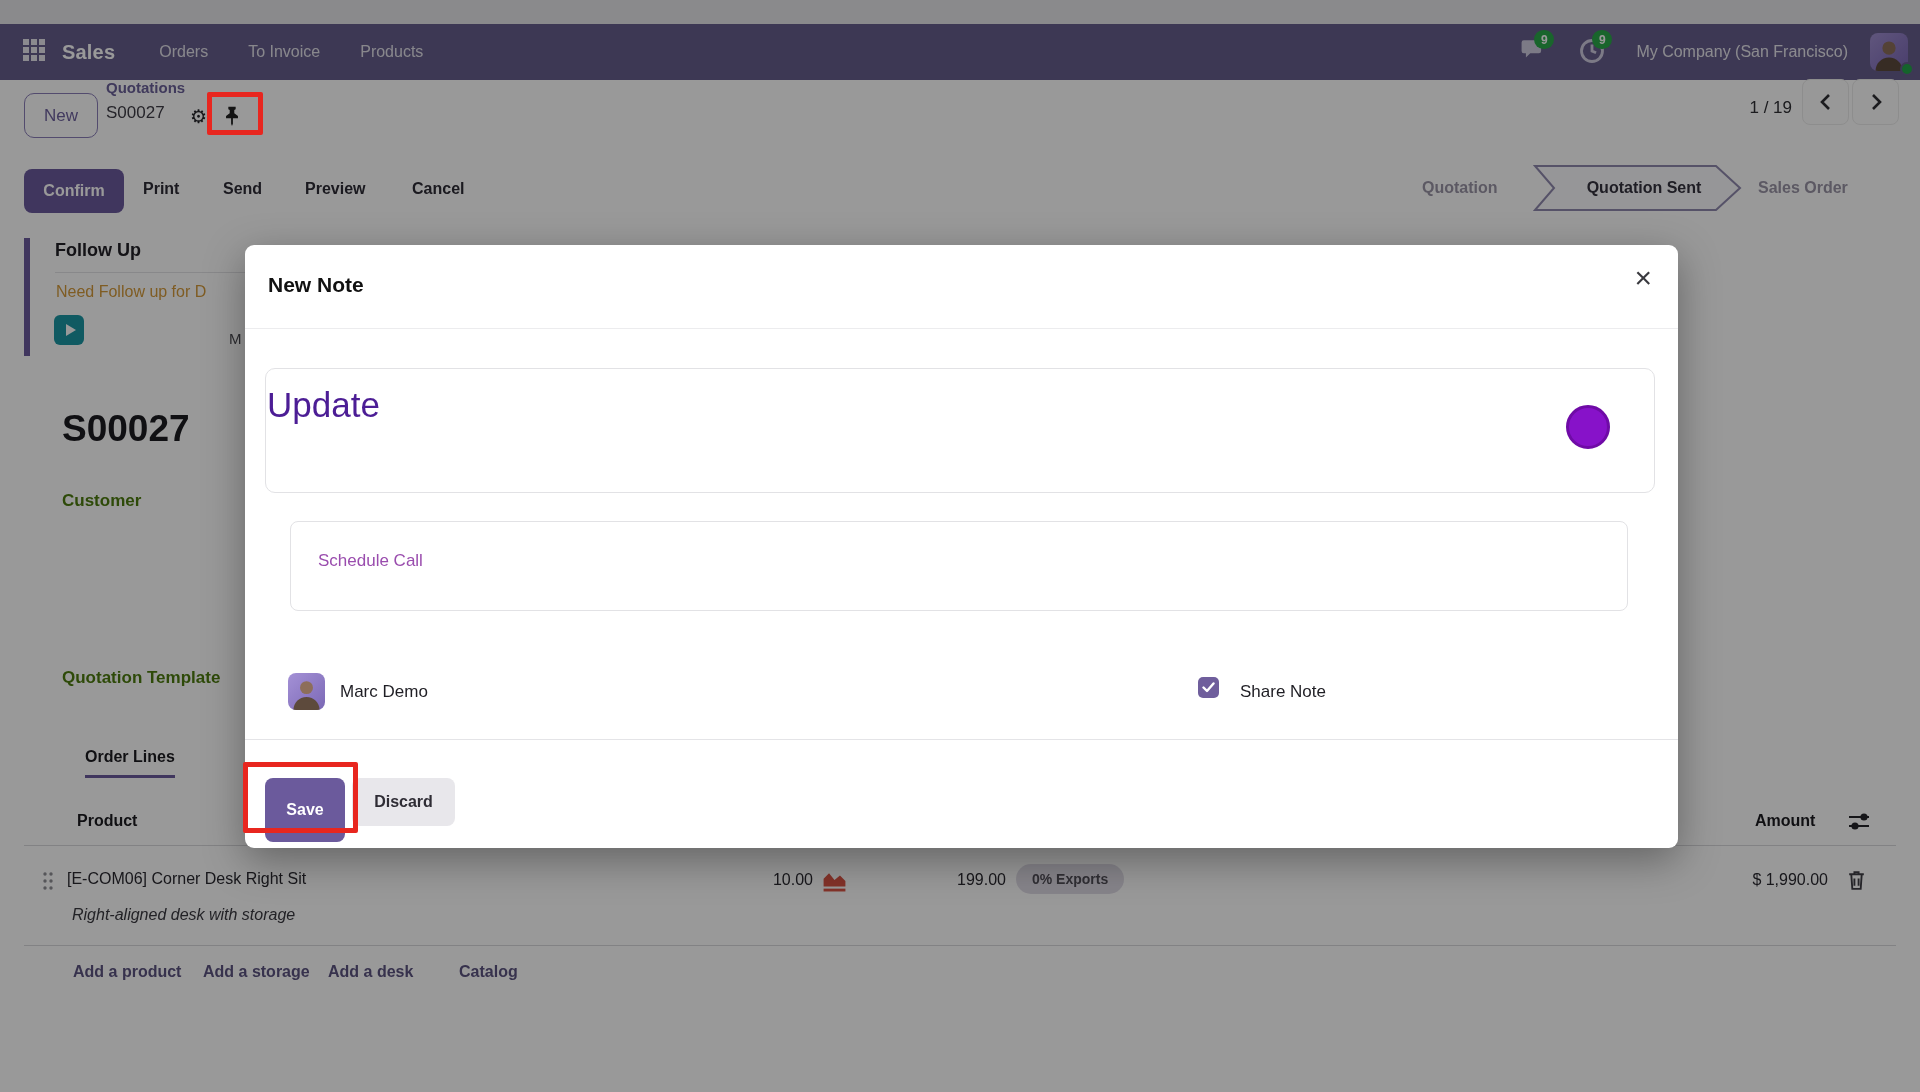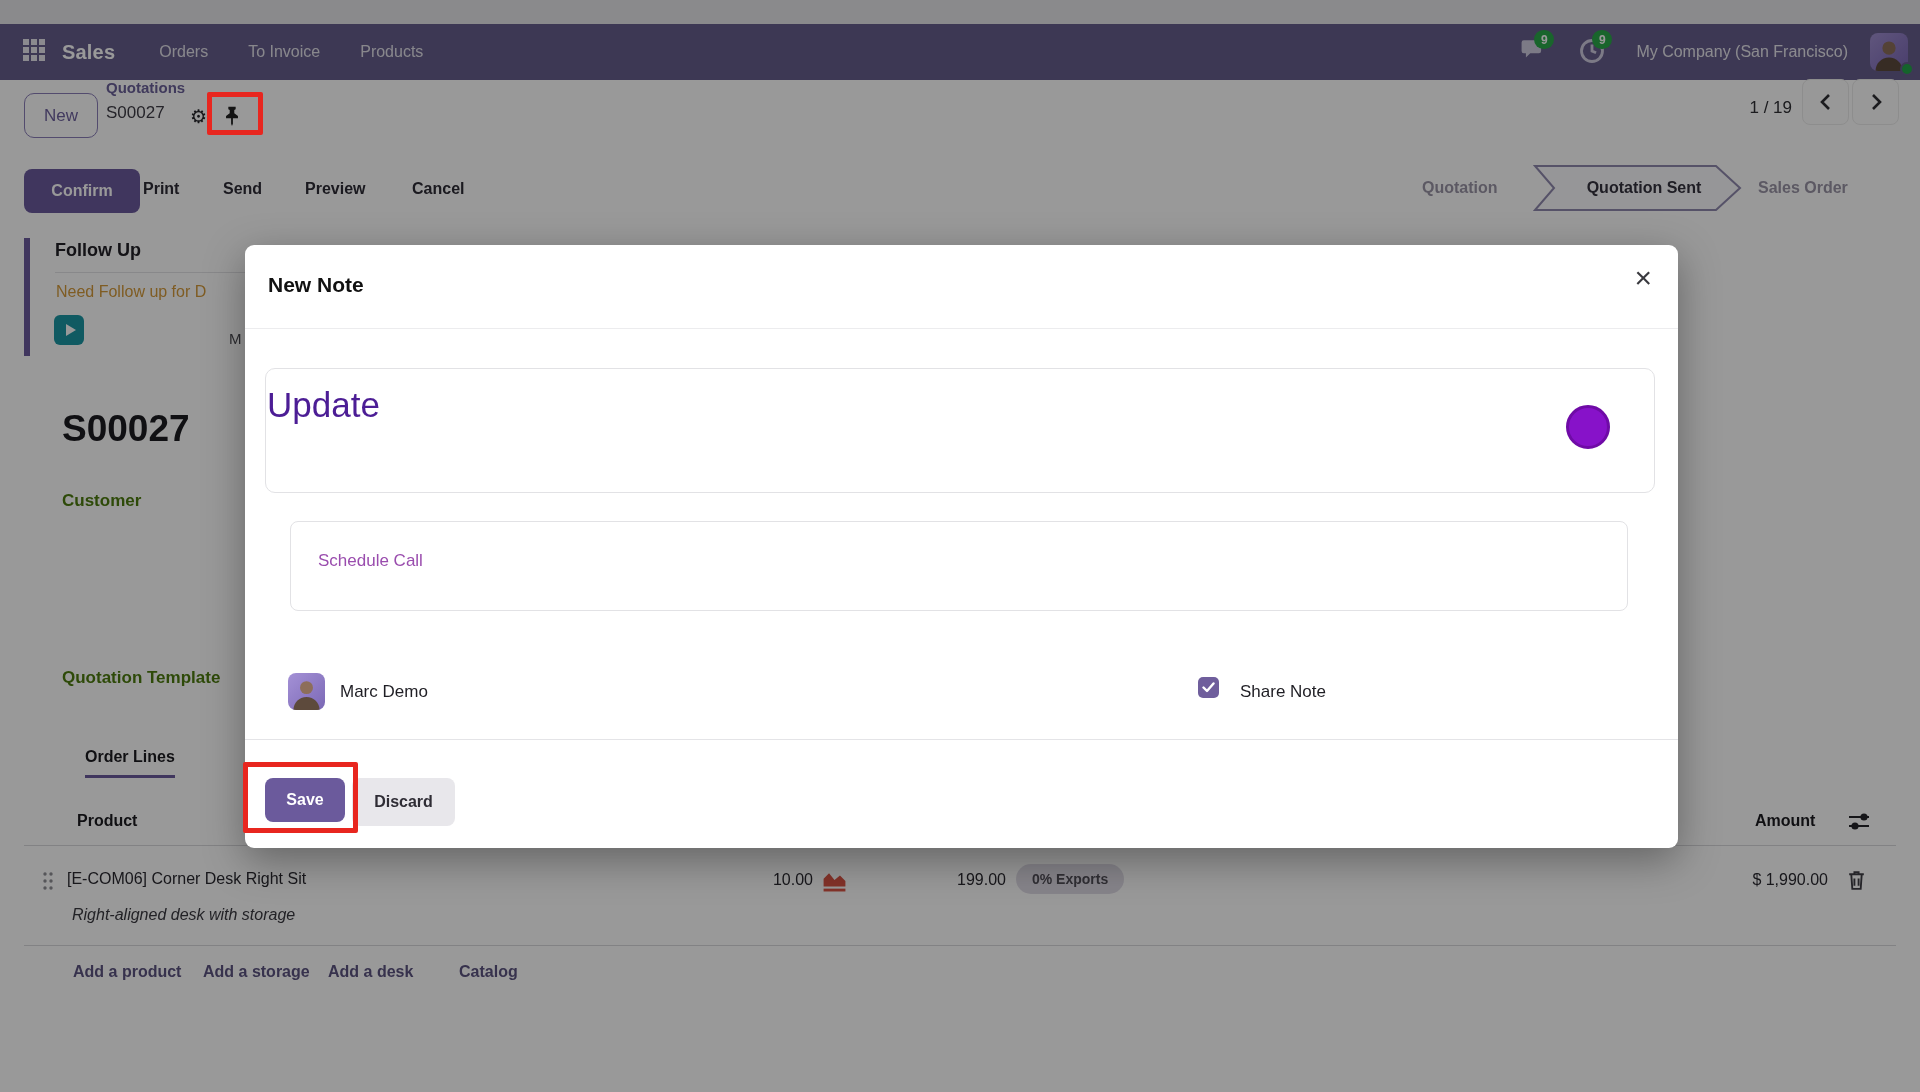--- a/index.html
+++ b/index.html
@@ -31,21 +31,21 @@
              justify-content:center; cursor:pointer; font-family:inherit;margin-top:12px; }
   .bc-parent { left:106px; top:79px; font-size:15px; color:#6B6199; font-weight:600; }
   .bc-current { left:106px; top:103px; font-size:17px; color:#3F3D46; }
   .bc-gear { left:190px; top:107px; width:20px; height:20px; font-size:19px; color:#26262B; line-height:20px; }
   .pin-icon { left:221px; top:104px; }
   .pager { left:1712px; top:98px; width:80px; text-align:right; font-size:17px; color:#2F2F34; }
   .pager-btn { top:79px; width:47px; height:46px; background:#FDFDFD; border:1px solid #ECECEC;
                border-radius:8px; display:flex; align-items:center; justify-content:center; cursor:pointer; }
 
   
-  .btn-confirm { left:24px; top:169px; width:116px; height:44px; background:#6C5A9D; border:none;
+  .btn-confirm { left:24px; top:169px; width:100px; height:44px; background:#6C5A9D; border:none;
                  border-radius:8px; color:#fff; font-size:16px; font-weight:600; cursor:pointer; font-family:inherit; }
   .flat-btn { top:180px; font-size:16px; font-weight:600; color:#2E2C36; cursor:pointer; }
 
   
   .sb-step { top:179px; font-size:16px; font-weight:bold; color:#9A94A6; }
   .sb-active-wrap { left:1528px; top:163px; width:218px; height:50px; }
   .sb-active-label { position:absolute; left:0; top:0; width:100%; height:100%; display:flex;
                      align-items:center; justify-content:center; padding-left:14px;
                      font-size:16px; font-weight:bold; color:#34323E; }
 
@@ -89,21 +89,21 @@
   .m-note-box { position:absolute; left:45px; top:276px; width:1338px; height:90px; border:1px solid #E2E2E5;
                 border-radius:8px; background:#fff; }
   .m-note-content { position:absolute; left:27px; top:29px; font-size:17px; color:#9A4DAE; }
   .m-avatar { position:absolute; left:43px; top:428px; width:37px; height:37px; border-radius:8px; overflow:hidden;
               background:linear-gradient(135deg,#a491d6,#7b68b5); }
   .m-author { position:absolute; left:95px; top:437px; font-size:17px; color:#1F1E24; }
   .m-check { position:absolute; left:953px; top:432px; width:21px; height:21px; border-radius:5px;
              background:#6F5E9C; display:flex; align-items:center; justify-content:center; cursor:pointer; }
   .m-share { position:absolute; left:995px; top:437px; font-size:17px; color:#1F1E24; }
   .m-fdiv { position:absolute; left:0; top:494px; width:100%; height:1px; background:#E4E4E7; }
-  .m-save { position:absolute; left:20px; top:533px; width:80px; height:44px; background:#6B5A9C; border:none;
+  .m-save { position:absolute; left:20px; top:533px; width:80px; height:64px; background:#6B5A9C; border:none;
             border-radius:8px; color:#fff; font-size:16px; font-weight:600; cursor:pointer; font-family:inherit; }
   .m-discard { position:absolute; left:107px; top:533px; width:103px; height:48px; background:#E8E7EB; border:none;
                border-radius:8px; color:#2F2D35; font-size:16px; font-weight:600; cursor:pointer; font-family:inherit; }
 
   
   .anno { position:absolute; border:5px solid #E8261F; z-index:200; border-radius:2px; }
   #anno-pin  { left:207px; top:92px;  width:56px;  height:43px; }
   #anno-save { left:243px; top:762px; width:115px; height:71px; }
 </style>
 </head>

